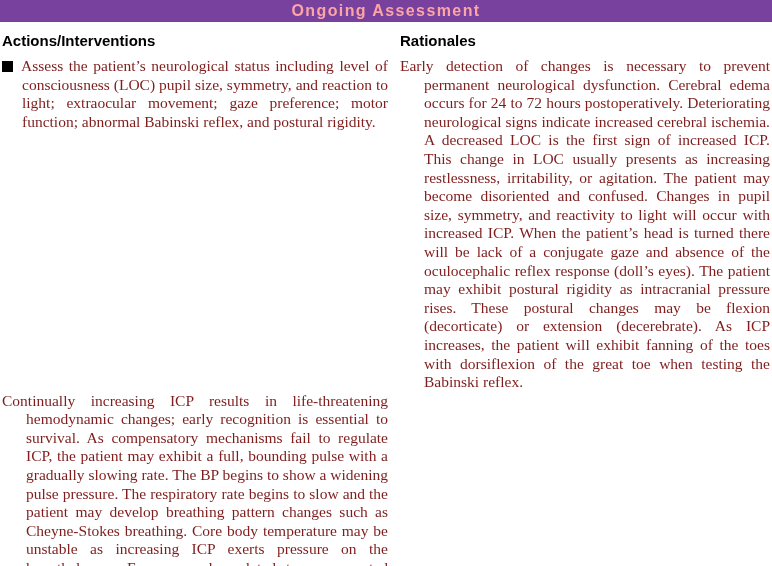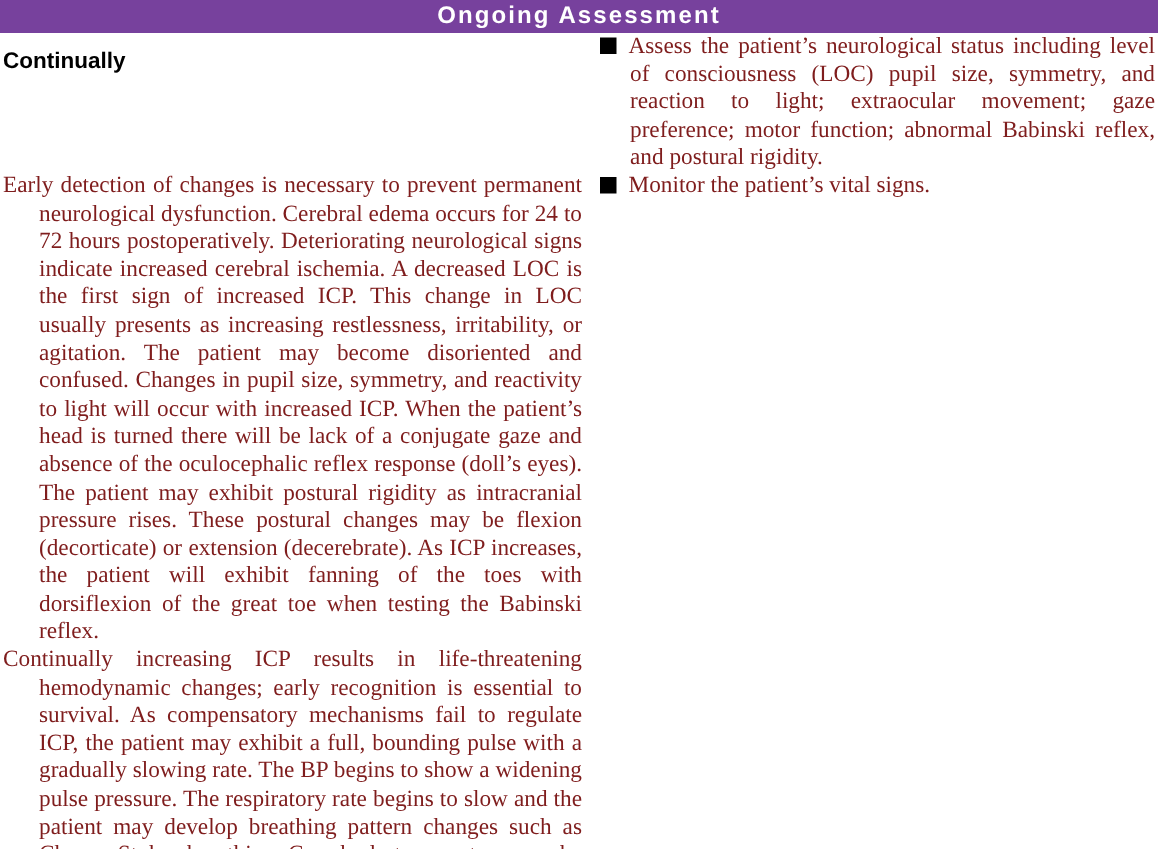--- a/index.html
+++ b/index.html
@@ -20,21 +20,21 @@
     height: 22px;
     background: #77419d;
     display: flex;
     align-items: center;
     justify-content: center;
   }
   .title-bar .title-text {
     font-family: "Liberation Sans", sans-serif;
     font-weight: bold;
     font-size: 16px;
-    color: #ffffff;
+    color: #fca5a5;
     letter-spacing: 1.4px;
     line-height: 1;
     padding-bottom: 1px;
   }
   .table-grid {
     display: grid;
     grid-template-columns: 386px 1fr;
     column-gap: 12px;
     row-gap: 0;
     padding: 0 2px 0 2px;
@@ -82,26 +82,26 @@
 <body>
 
 <div class="page">
 
   <div class="title-bar">
     <span class="title-text">Ongoing Assessment</span>
   </div>
 
   <div class="table-grid">
 
+    <div class="col-header">Actions/Interventions</div>
 
-    <div class="col-header">Continually</div>
+    <div class="col-header">Rationales</div>
 
     <div class="action-cell"><span class="bullet-square"></span><span>Assess the patient’s neurological status including level of consciousness (LOC) pupil size, symmetry, and reaction to light; extraocular movement; gaze preference; motor function; abnormal Babinski reflex, and postural rigidity.</span></div>
 
     <div class="rationale-cell">Early detection of changes is necessary to prevent permanent neurological dysfunction. Cerebral edema occurs for 24 to 72 hours postoperatively. Deteriorating neurological signs indicate increased cerebral ischemia. A decreased LOC is the first sign of increased ICP. This change in LOC usually presents as increasing restlessness, irritability, or agitation. The patient may become disoriented and confused. Changes in pupil size, symmetry, and reactivity to light will occur with increased ICP. When the patient’s head is turned there will be lack of a conjugate gaze and absence of the oculocephalic reflex response (doll’s eyes). The patient may exhibit postural rigidity as intracranial pressure rises. These postural changes may be flexion (decorticate) or extension (decerebrate). As ICP increases, the patient will exhibit fanning of the toes with dorsiflexion of the great toe when testing the Babinski reflex.</div>
 
-    <div class="action-cell"><span class="bullet-square"></span><span>Monitor the patient’s vital signs.</span></div>
 
     <div class="rationale-cell">Continually increasing ICP results in life-threatening hemodynamic changes; early recognition is essential to survival. As compensatory mechanisms fail to regulate ICP, the patient may exhibit a full, bounding pulse with a gradually slowing rate. The BP begins to show a widening pulse pressure. The respiratory rate begins to slow and the patient may develop breathing pattern changes such as Cheyne-Stokes breathing. Core body temperature may be unstable as increasing ICP exerts pressure on the hypothalamus. Fever may be related to an expected postoperative response, dehydration, infection, or surgery near the third and fourth ventricles, hypothalamus, or pons.</div>
 
   </div>
 
 </div>
 
 </body></html>

